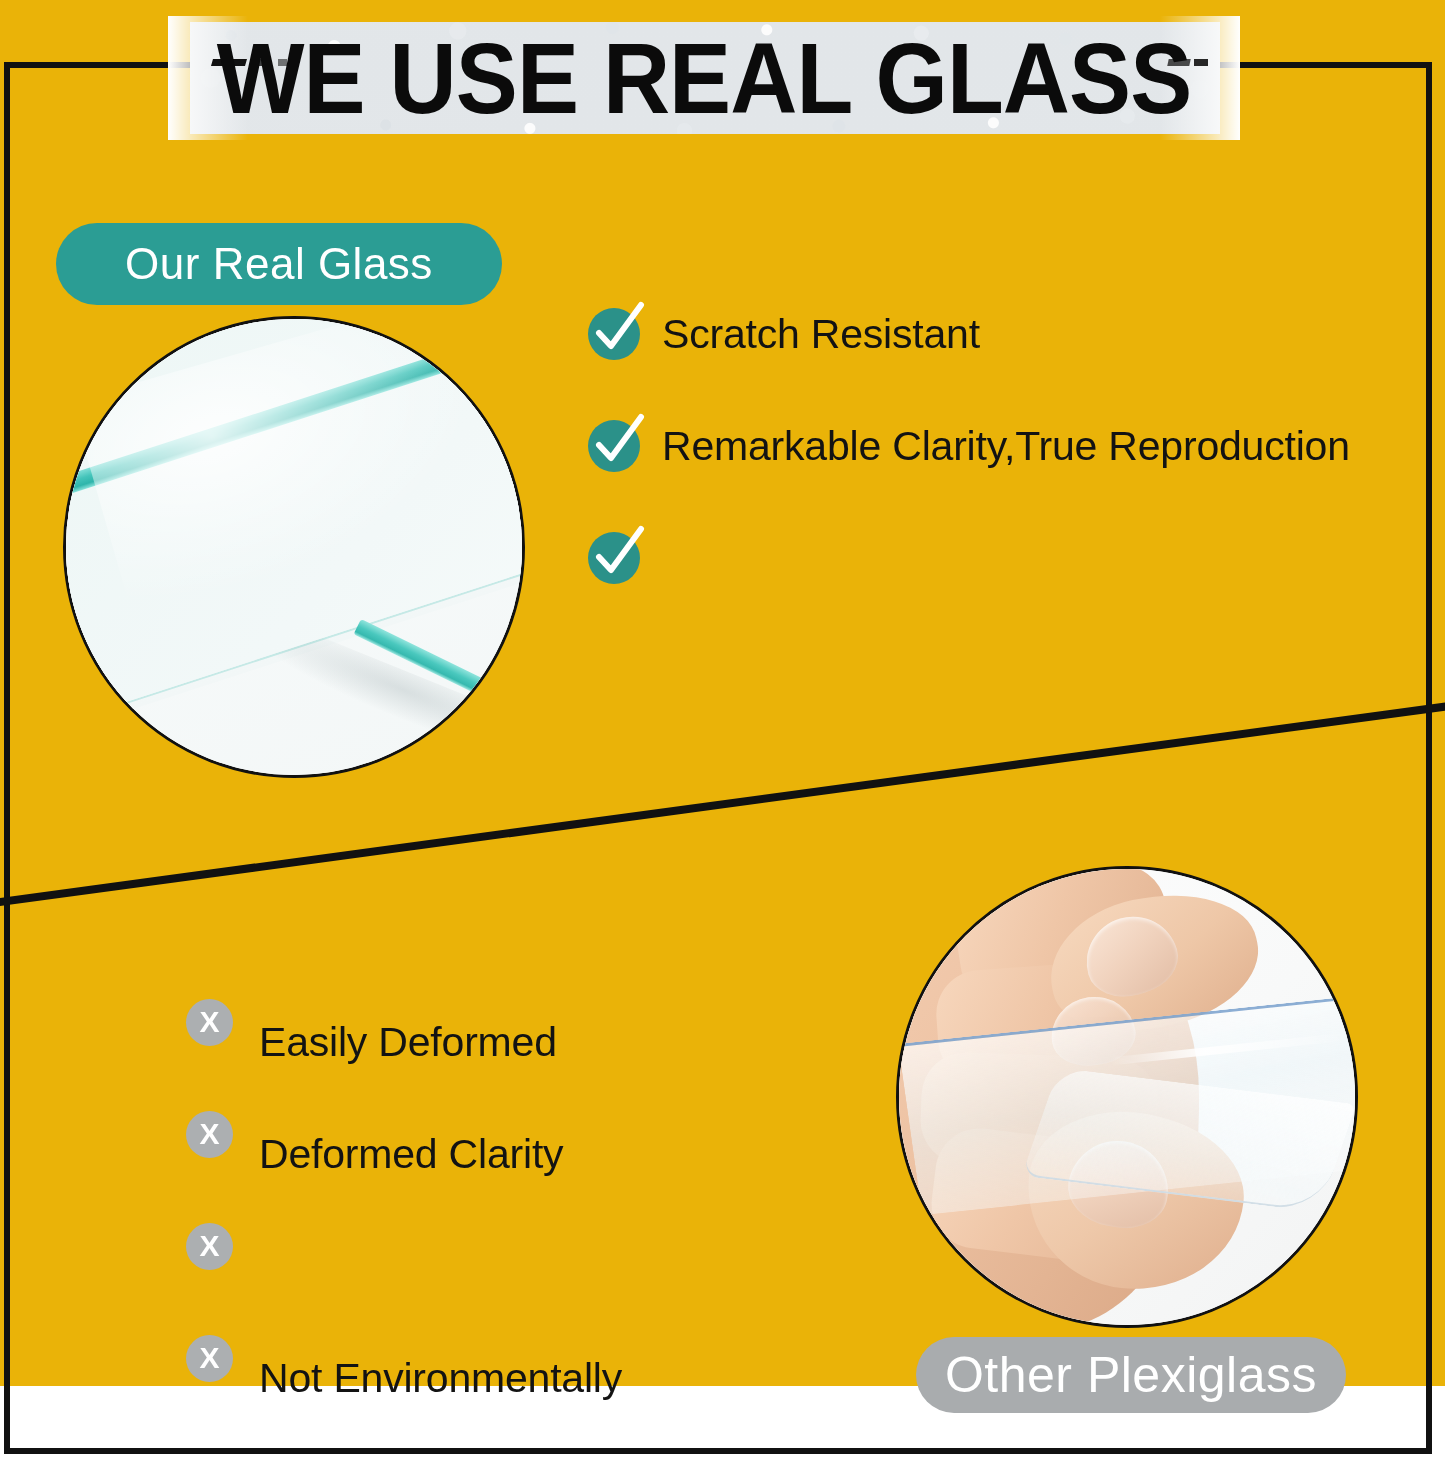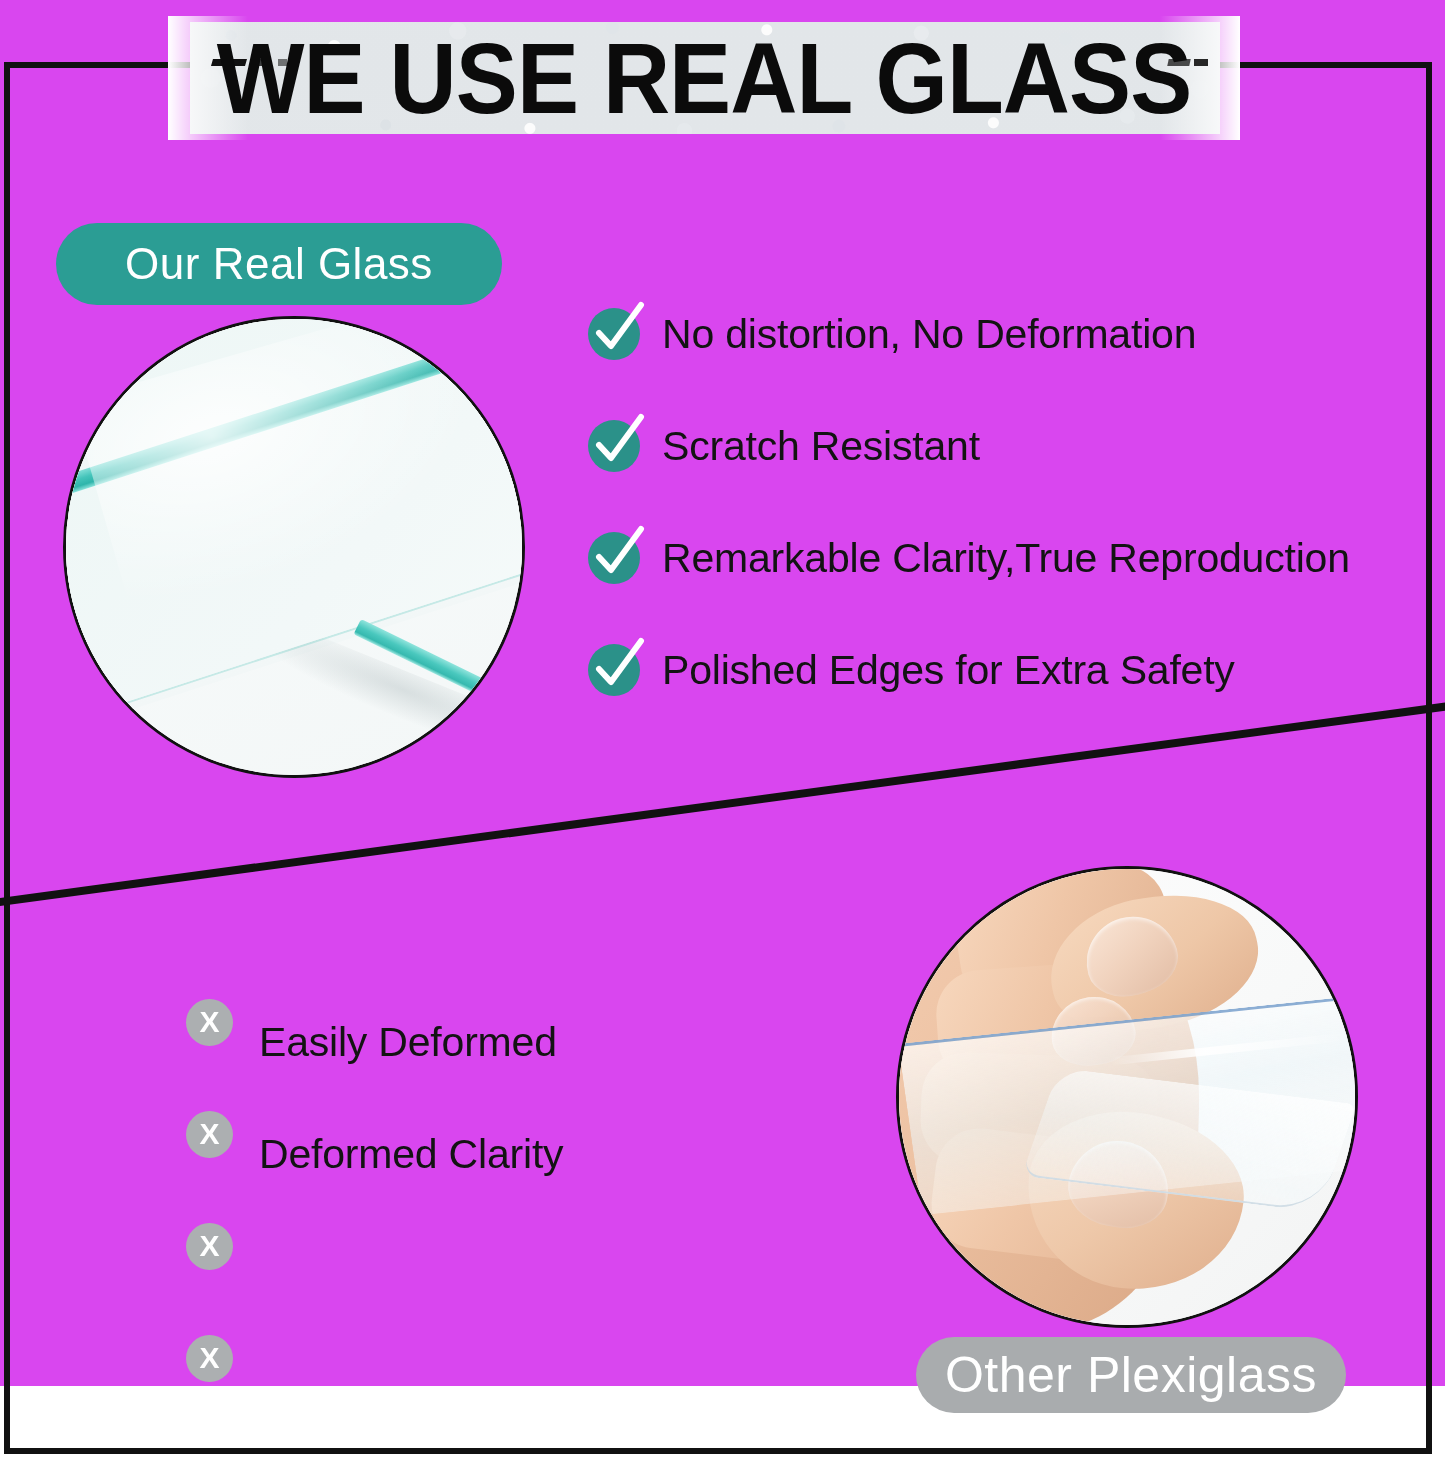--- a/index.html
+++ b/index.html
@@ -14,21 +14,21 @@
     position: relative;
     overflow: hidden;
   }
 
   
   .canvas {
     position: absolute;
     left: 0; top: 0;
     width: 1445px;
     height: 1386px;
-    background: #d946ef;
+    background: #eab308;
   }
 
   
   .frame {
     position: absolute;
     left: 4px;
     top: 62px;
     width: 1428px;
     height: 1392px;
     border: 6px solid #111111;
@@ -460,29 +460,20 @@
     <div class="glass-under"></div>
     <div class="glass-shadow"></div>
     <div class="glass-panel"></div>
     <div class="glass-edge"></div>
     <div class="glass-edge2"></div>
     <div class="glass-sheen"></div>
   </div>
 
   <div class="check-list">
 
-    <div class="check-row">
-      <span class="check-icon">
-        <span class="dot"></span>
-        <svg viewBox="0 0 62 62" xmlns="http://www.w3.org/2000/svg" aria-hidden="true">
-          <path d="M14 33 L26 46 L56 5" fill="none" stroke="#ffffff" stroke-width="6" stroke-linecap="round" stroke-linejoin="round"></path>
-        </svg>
-      </span>
-      <span class="check-label">No distortion, No Deformation</span>
-    </div>
 
     <div class="check-row">
       <span class="check-icon">
         <span class="dot"></span>
         <svg viewBox="0 0 62 62" xmlns="http://www.w3.org/2000/svg" aria-hidden="true">
           <path d="M14 33 L26 46 L56 5" fill="none" stroke="#ffffff" stroke-width="6" stroke-linecap="round" stroke-linejoin="round"></path>
         </svg>
       </span>
       <span class="check-label">Scratch Resistant</span>
     </div>
@@ -497,21 +488,20 @@
       <span class="check-label">Remarkable Clarity,True Reproduction</span>
     </div>
 
     <div class="check-row">
       <span class="check-icon">
         <span class="dot"></span>
         <svg viewBox="0 0 62 62" xmlns="http://www.w3.org/2000/svg" aria-hidden="true">
           <path d="M14 33 L26 46 L56 5" fill="none" stroke="#ffffff" stroke-width="6" stroke-linecap="round" stroke-linejoin="round"></path>
         </svg>
       </span>
-      <span class="check-label">Polished Edges for Extra Safety</span>
     </div>
 
   </div>
 
   <div class="x-list">
 
     <div class="x-row">
       <span class="x-icon">X</span>
       <span class="x-label">Easily Deformed</span>
     </div>
@@ -520,20 +510,21 @@
       <span class="x-icon">X</span>
       <span class="x-label">Deformed Clarity</span>
     </div>
 
     <div class="x-row">
       <span class="x-icon">X</span>
     </div>
 
     <div class="x-row">
       <span class="x-icon">X</span>
+      <span class="x-label">Not Environmentally</span>
     </div>
 
   </div>
 
   <div class="photo-circle plexi-photo">
     <div class="plexi-bg"></div>
     <div class="palm"></div>
     <div class="finger f1"></div>
     <div class="finger f2"></div>
     <div class="finger f3"></div>

